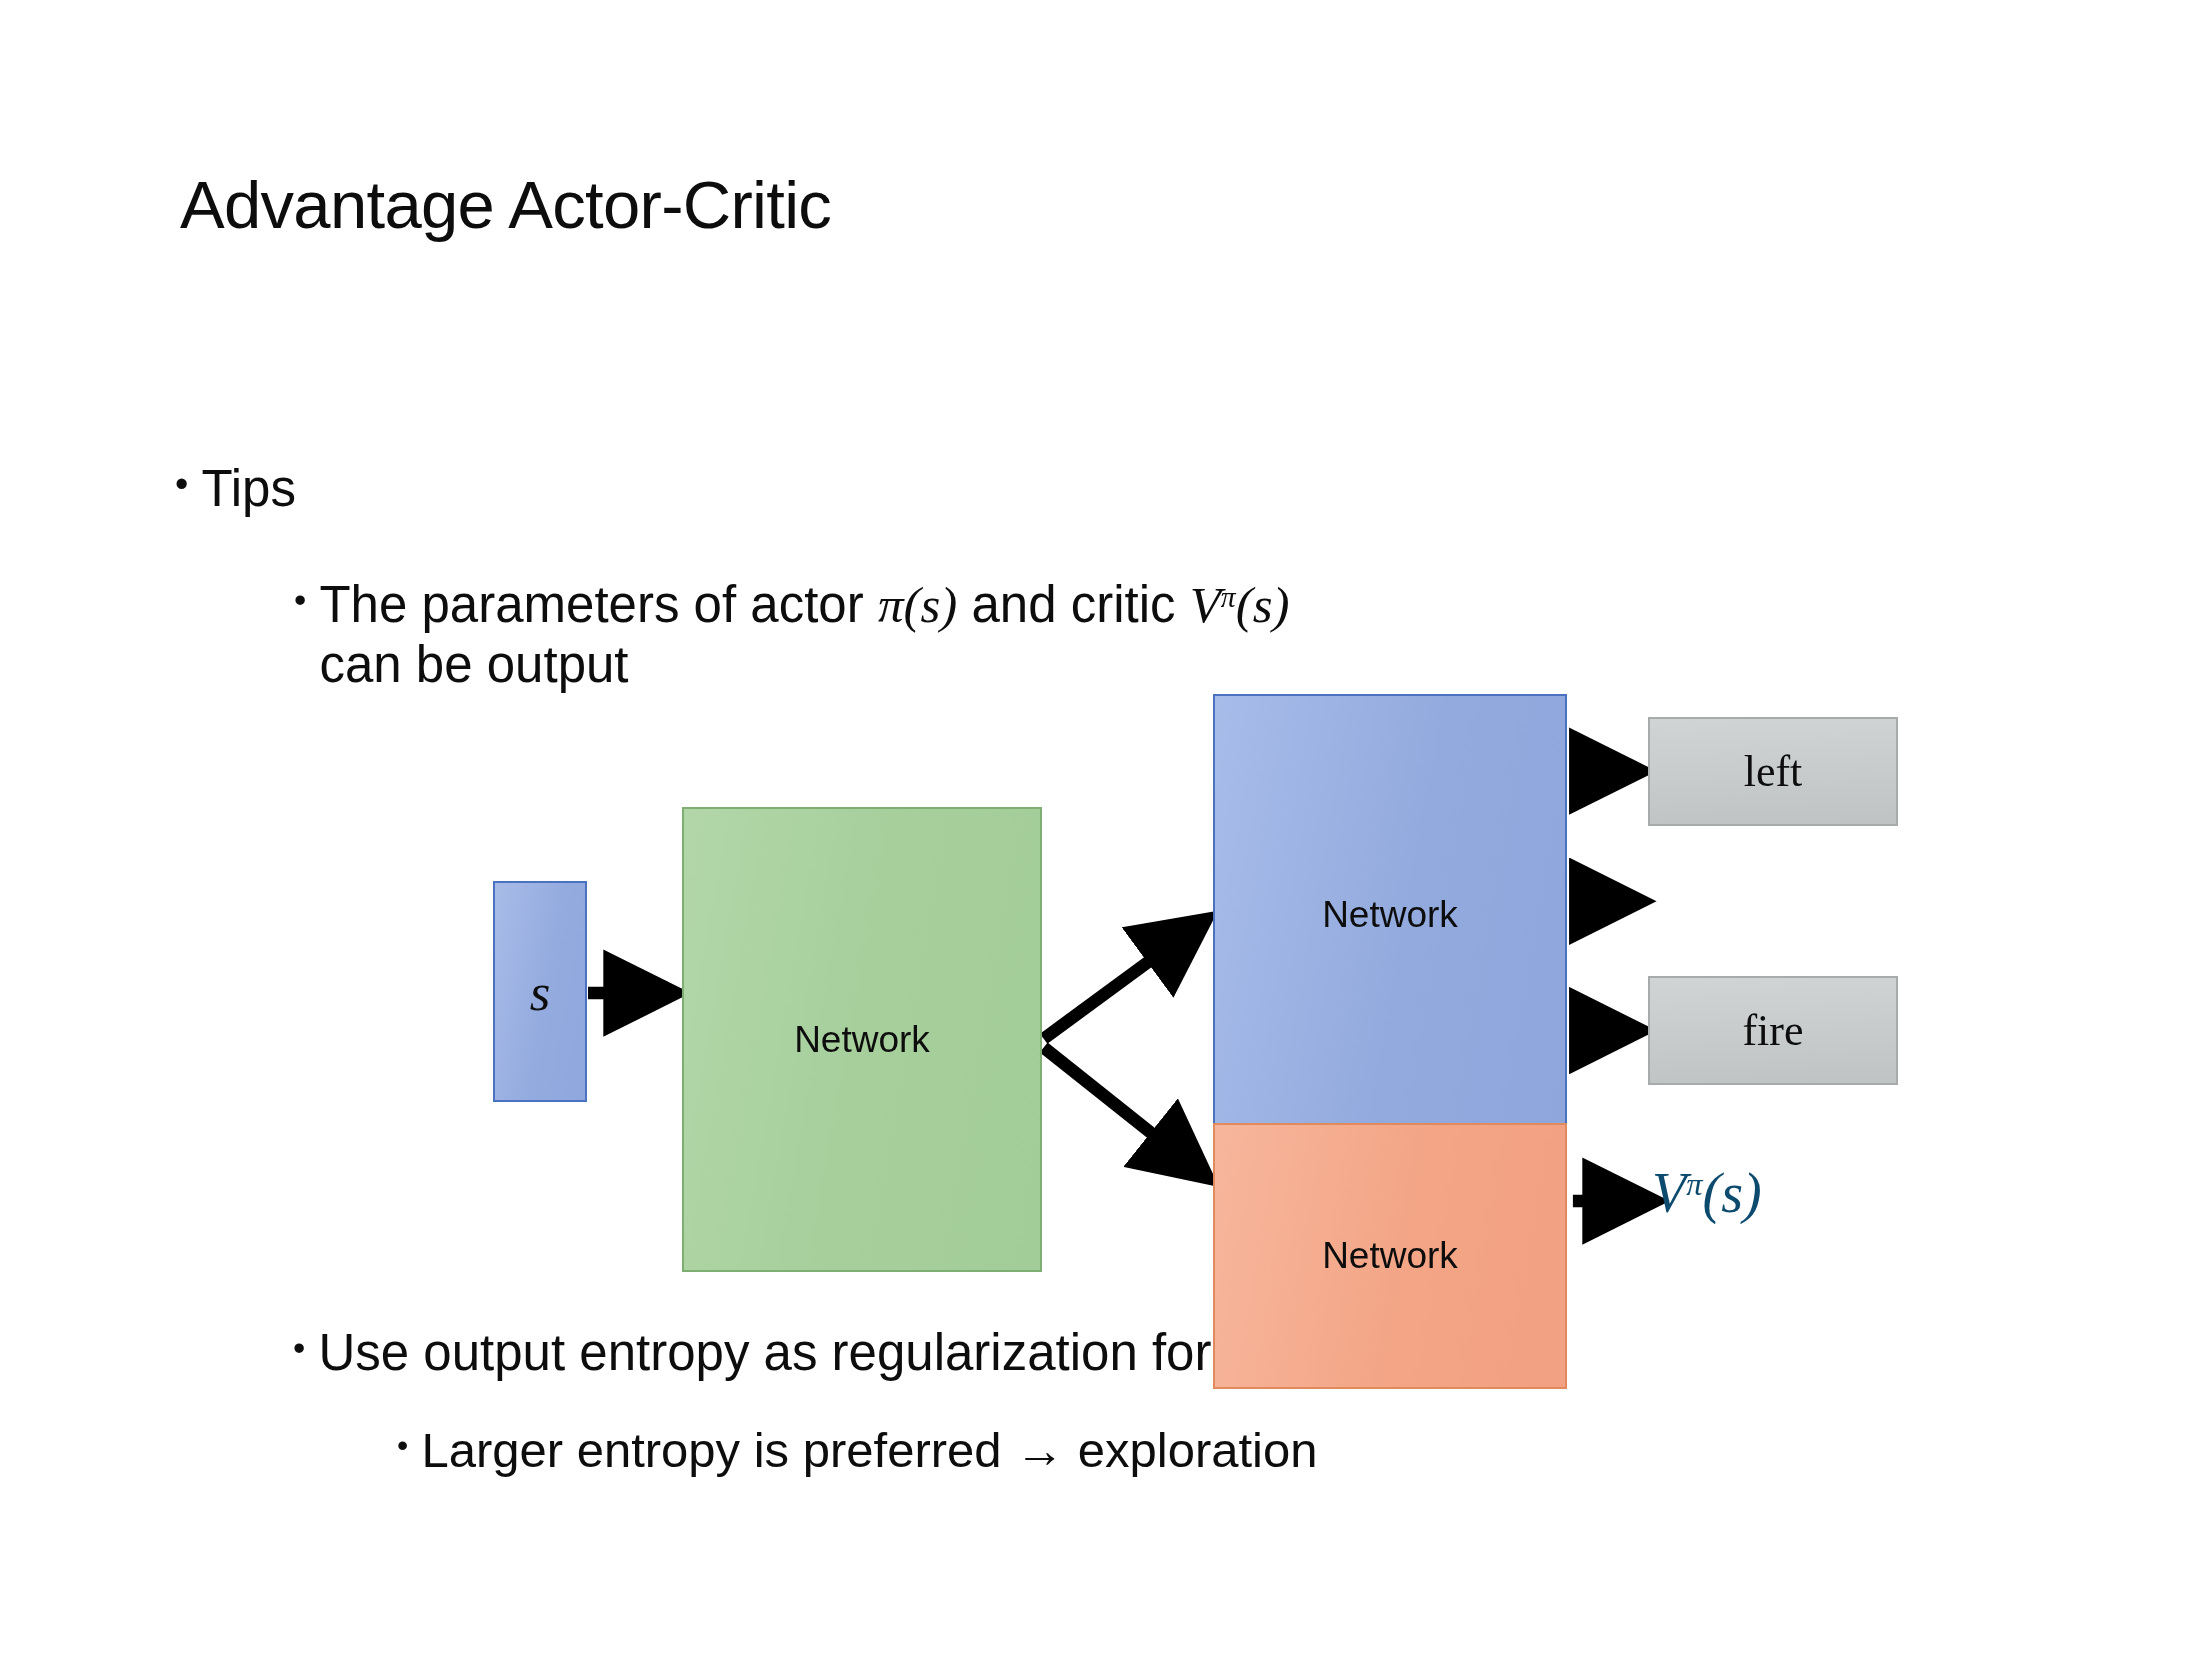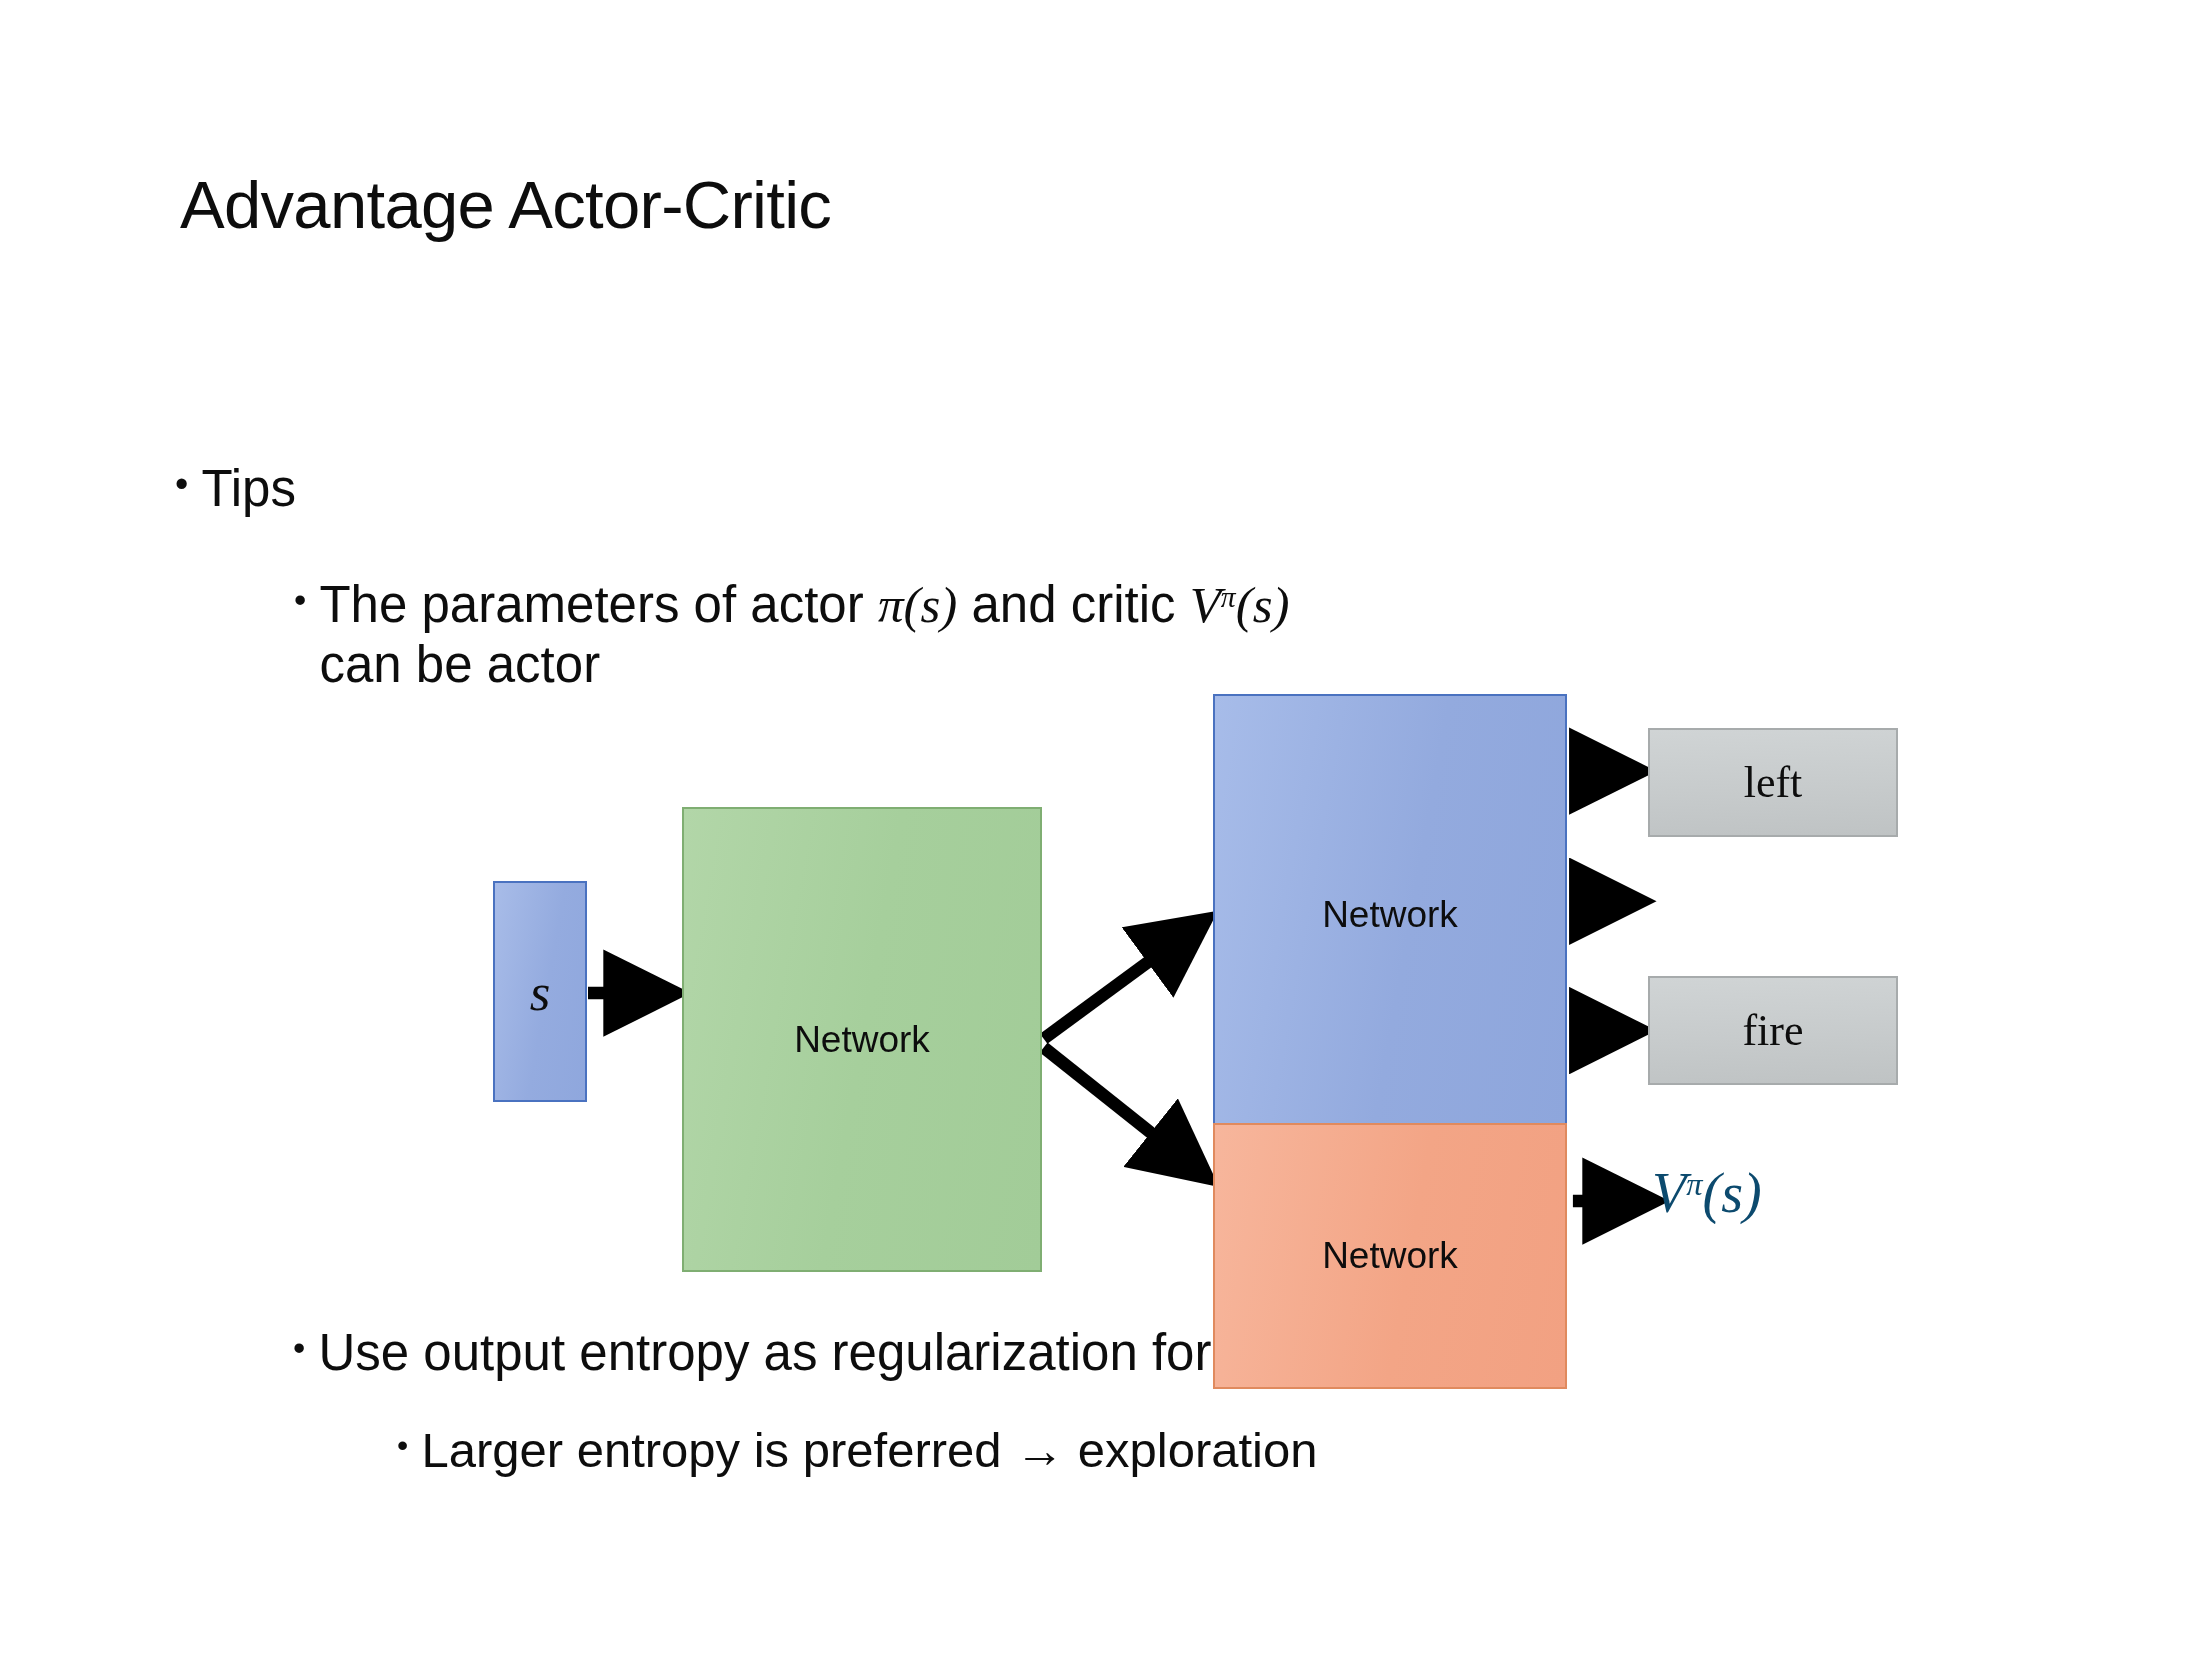--- a/index.html
+++ b/index.html
@@ -152,21 +152,21 @@
     border: 2.2px solid #a7abac;
     display: flex;
     align-items: center;
     justify-content: center;
   }
   .action-label {
     font-family: "Liberation Serif", serif;
     font-size: 44px;
     color: #0d0d0d;
   }
-  #action-left  { left: 1648px; top: 717px; margin-top: 11px; }
+  #action-left  { left: 1648px; top: 717px; }
   #action-right { left: 1648px; top: 847px; }
   #action-fire  { left: 1648px; top: 976px; }
 
   #value-output {
     position: absolute;
     left: 1652px; top: 1160px;
     font-size: 56px;
     white-space: nowrap;
     color: #0c4a6e;
   }
@@ -186,21 +186,21 @@
 
 <div class="bullet-row" id="bullet-tips">
   <span class="bullet-dot">•</span>
   <span class="bullet-text">Tips</span>
 </div>
 
 <div class="bullet-row" id="bullet-shared">
   <span class="bullet-dot">•</span>
   <span class="bullet-text">
     <span>The parameters of actor </span><span class="math"><span>π</span><span>(s)</span></span><span>  and critic </span><span class="math"><span>V</span><sup>π</sup><span>(s)</span></span><br>
-    <span>can be actor</span>
+    <span>can be output</span>
   </span>
 </div>
 
 <div class="bullet-row" id="bullet-entropy">
   <span class="bullet-dot">•</span>
   <span class="bullet-text">
     <span>Use output entropy as regularization for </span><span class="math"><span>π</span><span>(s)</span></span>
   </span>
 </div>
 

